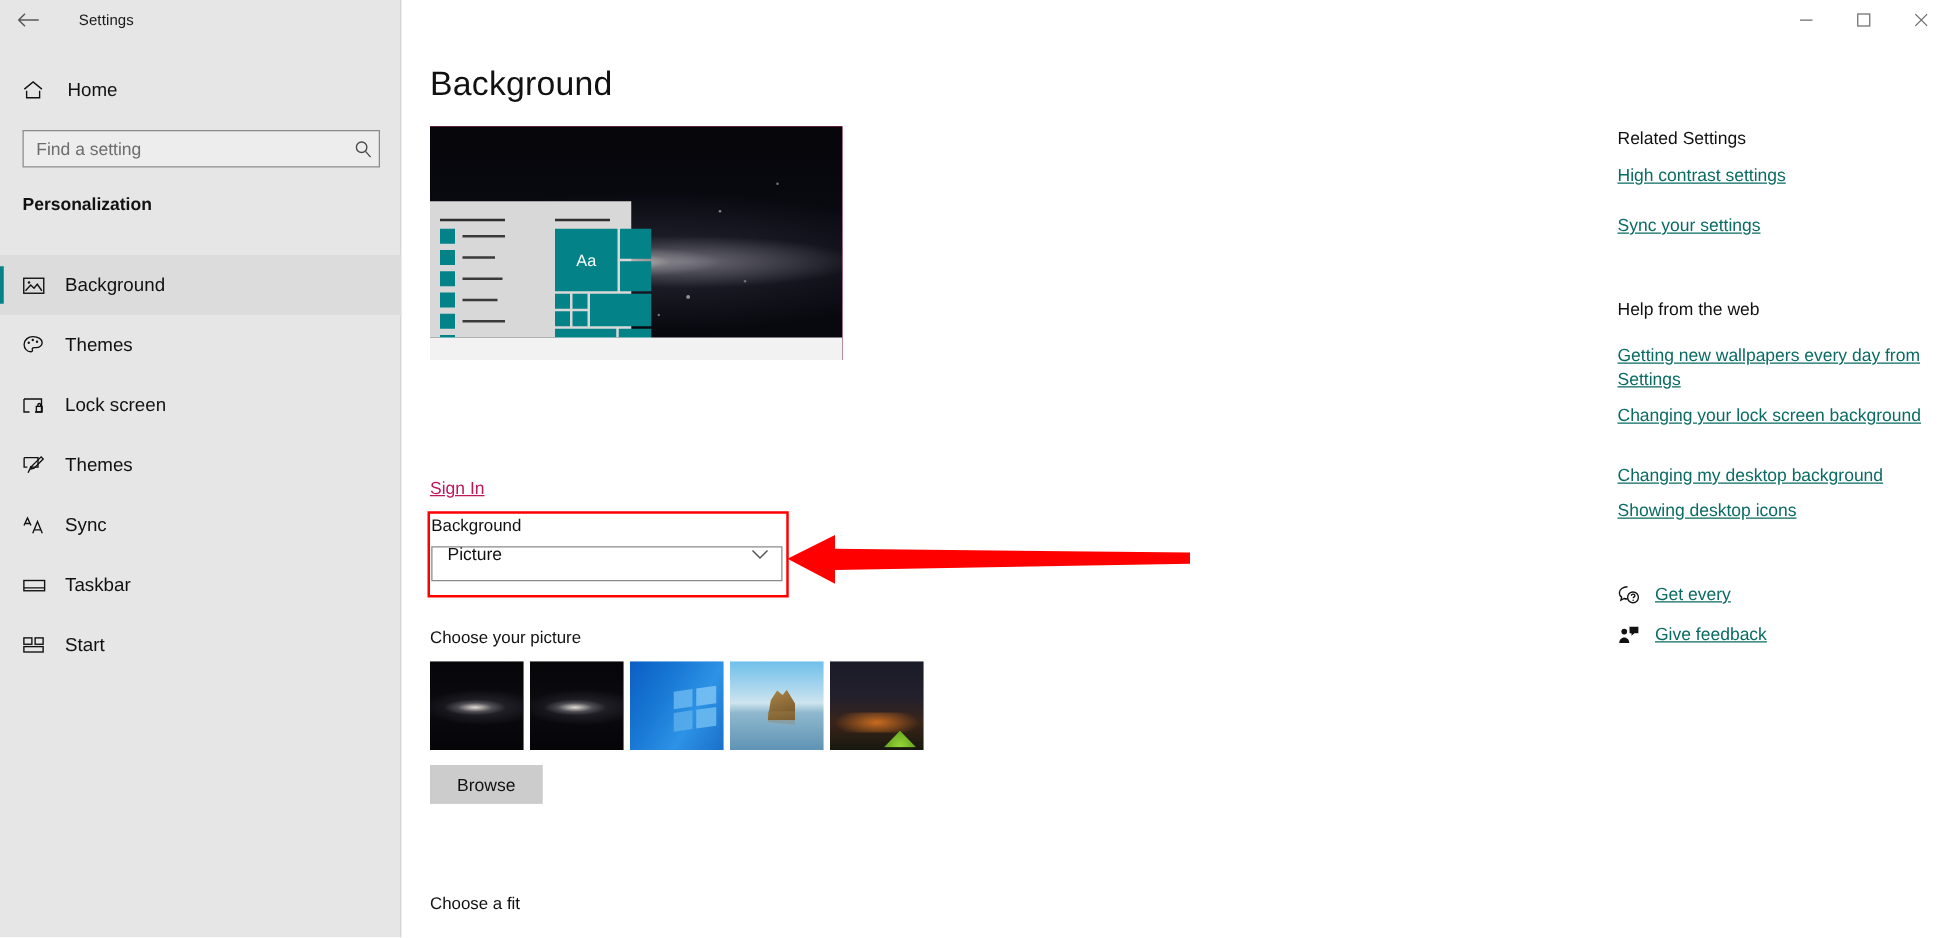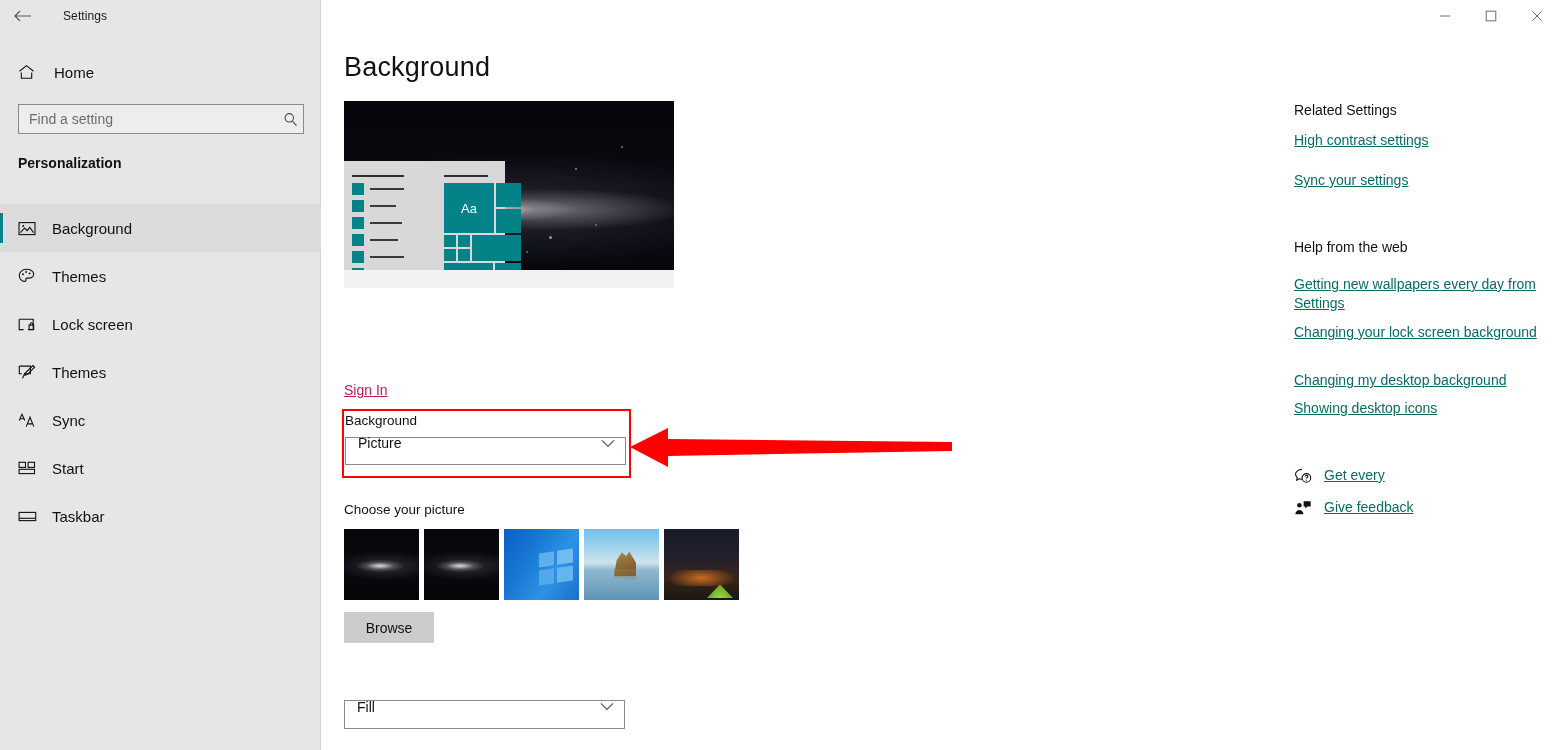--- a/index.html
+++ b/index.html
@@ -310,37 +310,37 @@
           <svg width="19" height="15" viewBox="0 0 19 15" fill="none" stroke="currentColor" stroke-width="1.1">
             <path d="M1.2 7.4L4 1.3l2.8 6.1M2 5.8h4"></path>
             <path d="M8.2 13.6L12 4.2l3.8 9.4M9.4 10.9h5.2"></path>
           </svg>
         </span>
         <span class="nav-label">Sync</span>
       </div>
 
       <div class="nav-item">
         <span class="nav-icon">
+          <svg width="19" height="13" viewBox="0 0 19 13" fill="none" stroke="currentColor" stroke-width="1.1">
+            <rect x="1.1" y="2.4" width="16.6" height="8.2"></rect>
+            <path d="M1.1 8.3h16.6"></path>
+          </svg>
+        </span>
+        <span class="nav-label">Taskbar</span>
+      </div>
+
+      <div class="nav-item">
+        <span class="nav-icon">
           <svg width="18" height="14" viewBox="0 0 18 14" fill="none" stroke="currentColor" stroke-width="1.1">
             <rect x="1.1" y="1.3" width="6.4" height="5.1"></rect>
             <rect x="10.1" y="1.3" width="6.4" height="5.1"></rect>
             <rect x="1.1" y="8.3" width="15.4" height="4.3"></rect>
           </svg>
         </span>
         <span class="nav-label">Start</span>
-      </div>
-
-      <div class="nav-item">
-        <span class="nav-icon">
-          <svg width="19" height="13" viewBox="0 0 19 13" fill="none" stroke="currentColor" stroke-width="1.1">
-            <rect x="1.1" y="2.4" width="16.6" height="8.2"></rect>
-            <path d="M1.1 8.3h16.6"></path>
-          </svg>
-        </span>
-        <span class="nav-label">Taskbar</span>
       </div>
 
     </div>
   </div>
 
   <div class="win-buttons">
     <div class="win-btn">
       <svg width="12" height="12" viewBox="0 0 12 12" stroke="currentColor" stroke-width="1">
           <path d="M1 6h10"></path>
         </svg>
@@ -451,28 +451,20 @@
           <span class="t-beach"></span>
         </div>
       <div class="thumb">
           <span class="t-night"></span>
         </div>
     </div>
 
     <div class="browse-btn">Browse</div>
 
     <div class="fit-label">Choose a fit</div>
-    <div class="combo fit-combo">
-      <span class="combo-value">Fill</span>
-      <span class="combo-chev">
-        <svg width="14" height="9" viewBox="0 0 14 9" fill="none" stroke="currentColor" stroke-width="1.2">
-            <path d="M1 1.4l6 6 6-6"></path>
-          </svg>
-      </span>
-    </div>
   </div>
 
   <div class="rail">
     <div class="rail-head" style="position:absolute;left:0;top:102px">Related Settings</div>
     <a class="rail-link" href="#" style="position:absolute;left:0;top:131px">High contrast settings</a>
     <a class="rail-link" href="#" style="position:absolute;left:0;top:171px">Sync your settings</a>
 
     <div class="rail-head" style="position:absolute;left:0;top:239px">Help from the web</div>
     <a class="rail-link" href="#" style="position:absolute;left:0;top:275px;width:245px">Getting new wallpapers every day from Settings</a>
     <a class="rail-link" href="#" style="position:absolute;left:0;top:323px;width:245px">Changing your lock screen background</a>

